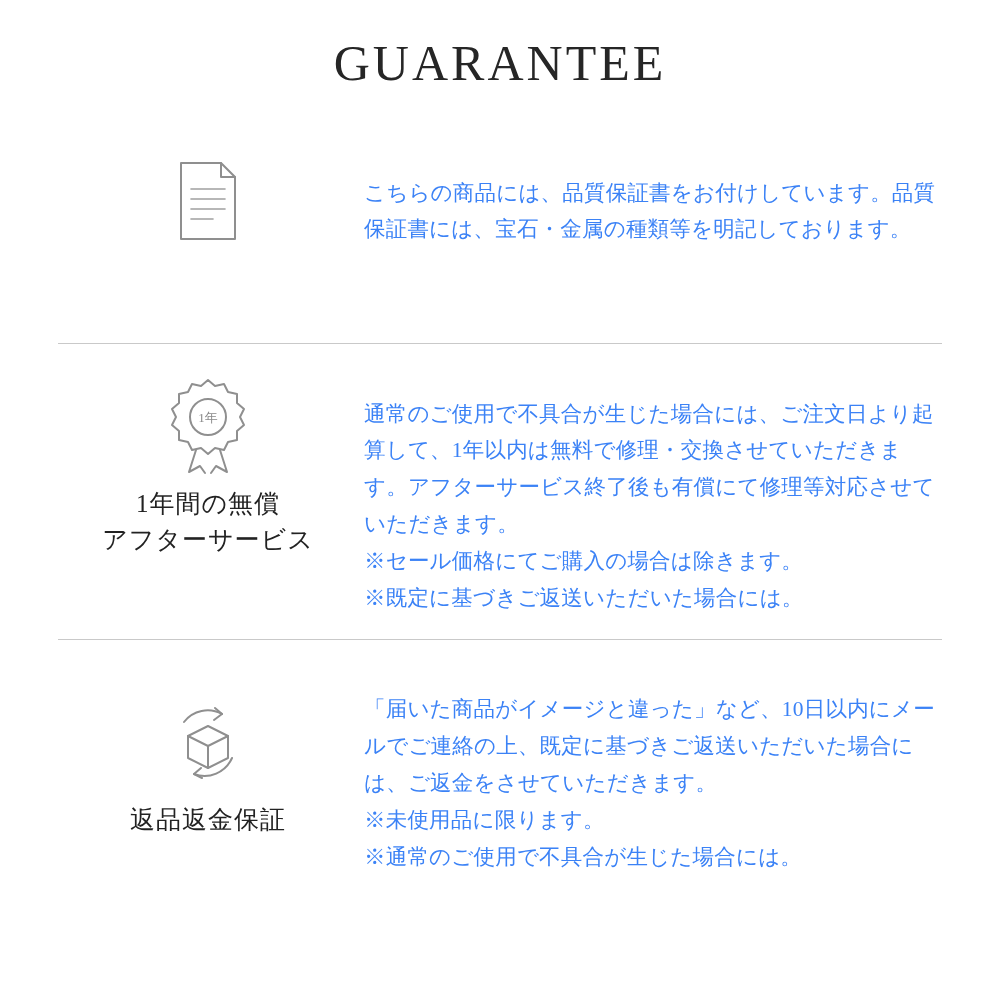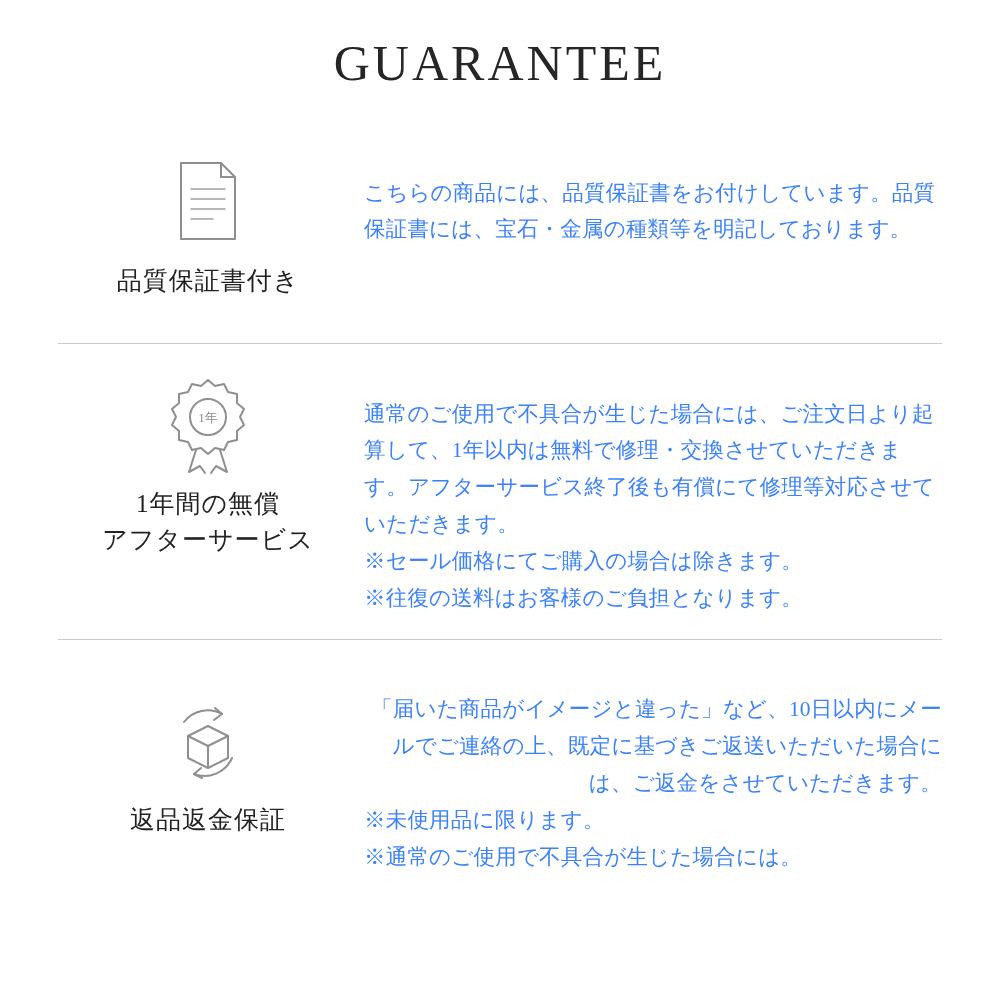--- a/index.html
+++ b/index.html
@@ -146,23 +146,20 @@
             <path class="stroke" d="M16 10 H56 L70 24 V86 H16 Z"></path>
             <path class="stroke" d="M56 10 V24 H70"></path>
             <g class="stroke-thin">
               <path d="M26 36 H60"></path>
               <path d="M26 46 H60"></path>
               <path d="M26 56 H60"></path>
               <path d="M26 66 H48"></path>
             </g>
           </svg>
         </div>
-        <div class="label">
-          <span class="line">品質保証書付き</span>
-        </div>
       </div>
       <div class="right">
         <p class="body-text">こちらの商品には、品質保証書をお付けしています。品質保証書には、宝石・金属の種類等を明記しております。</p>
       </div>
     </div>
 
     <div class="divider"></div>
 
     <div class="row r2">
       <div class="left">
@@ -179,21 +176,21 @@
         </div>
         <div class="label">
           <span class="line">1年間の無償</span>
           <span class="line">アフターサービス</span>
         </div>
       </div>
       <div class="right">
         <p class="body-text">
             <span style="display: block;">通常のご使用で不具合が生じた場合には、ご注文日より起算して、1年以内は無料で修理・交換させていただきます。アフターサービス終了後も有償にて修理等対応させていただきます。</span>
             <span style="display: block;">※セール価格にてご購入の場合は除きます。</span>
-            <span style="display: block;">※往復の送料はお客様のご負担となります。</span>
+            <span style="display: block;">※既定に基づきご返送いただいた場合には。</span>
           </p>
       </div>
     </div>
 
     <div class="divider"></div>
 
     <div class="row r3">
       <div class="left">
         <div class="icon-wrap">
           <svg width="96" height="96" viewBox="0 0 96 96" aria-hidden="true">
@@ -207,21 +204,21 @@
             <path class="stroke" d="M72 66 A30 30 0 0 1 34 82"></path>
             <path class="stroke" d="M34 82 L42 86 M34 82 L41 76"></path>
           </svg>
         </div>
         <div class="label">
           <span class="line">返品返金保証</span>
         </div>
       </div>
       <div class="right">
         <p class="body-text">
-            <span style="display: block; text-align: right;">「届いた商品がイメージと違った」など、10日以内にメールでご連絡の上、既定に基づきご返送いただいた場合には、ご返金をさせていただきます。</span>
+            <span style="display: block;">「届いた商品がイメージと違った」など、10日以内にメールでご連絡の上、既定に基づきご返送いただいた場合には、ご返金をさせていただきます。</span>
             <span style="display: block;">※未使用品に限ります。</span>
             <span style="display: block;">※通常のご使用で不具合が生じた場合には。</span>
           </p>
       </div>
     </div>
 
   </div>
 </div>
 
 </body></html>

